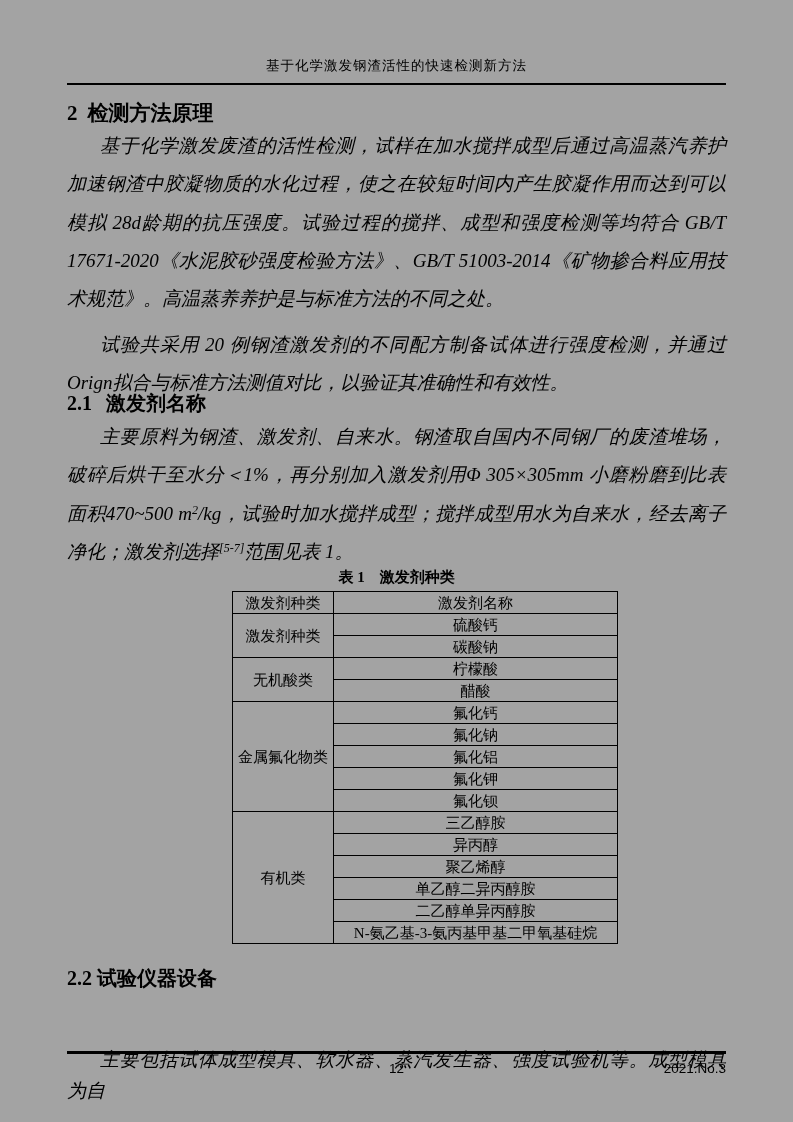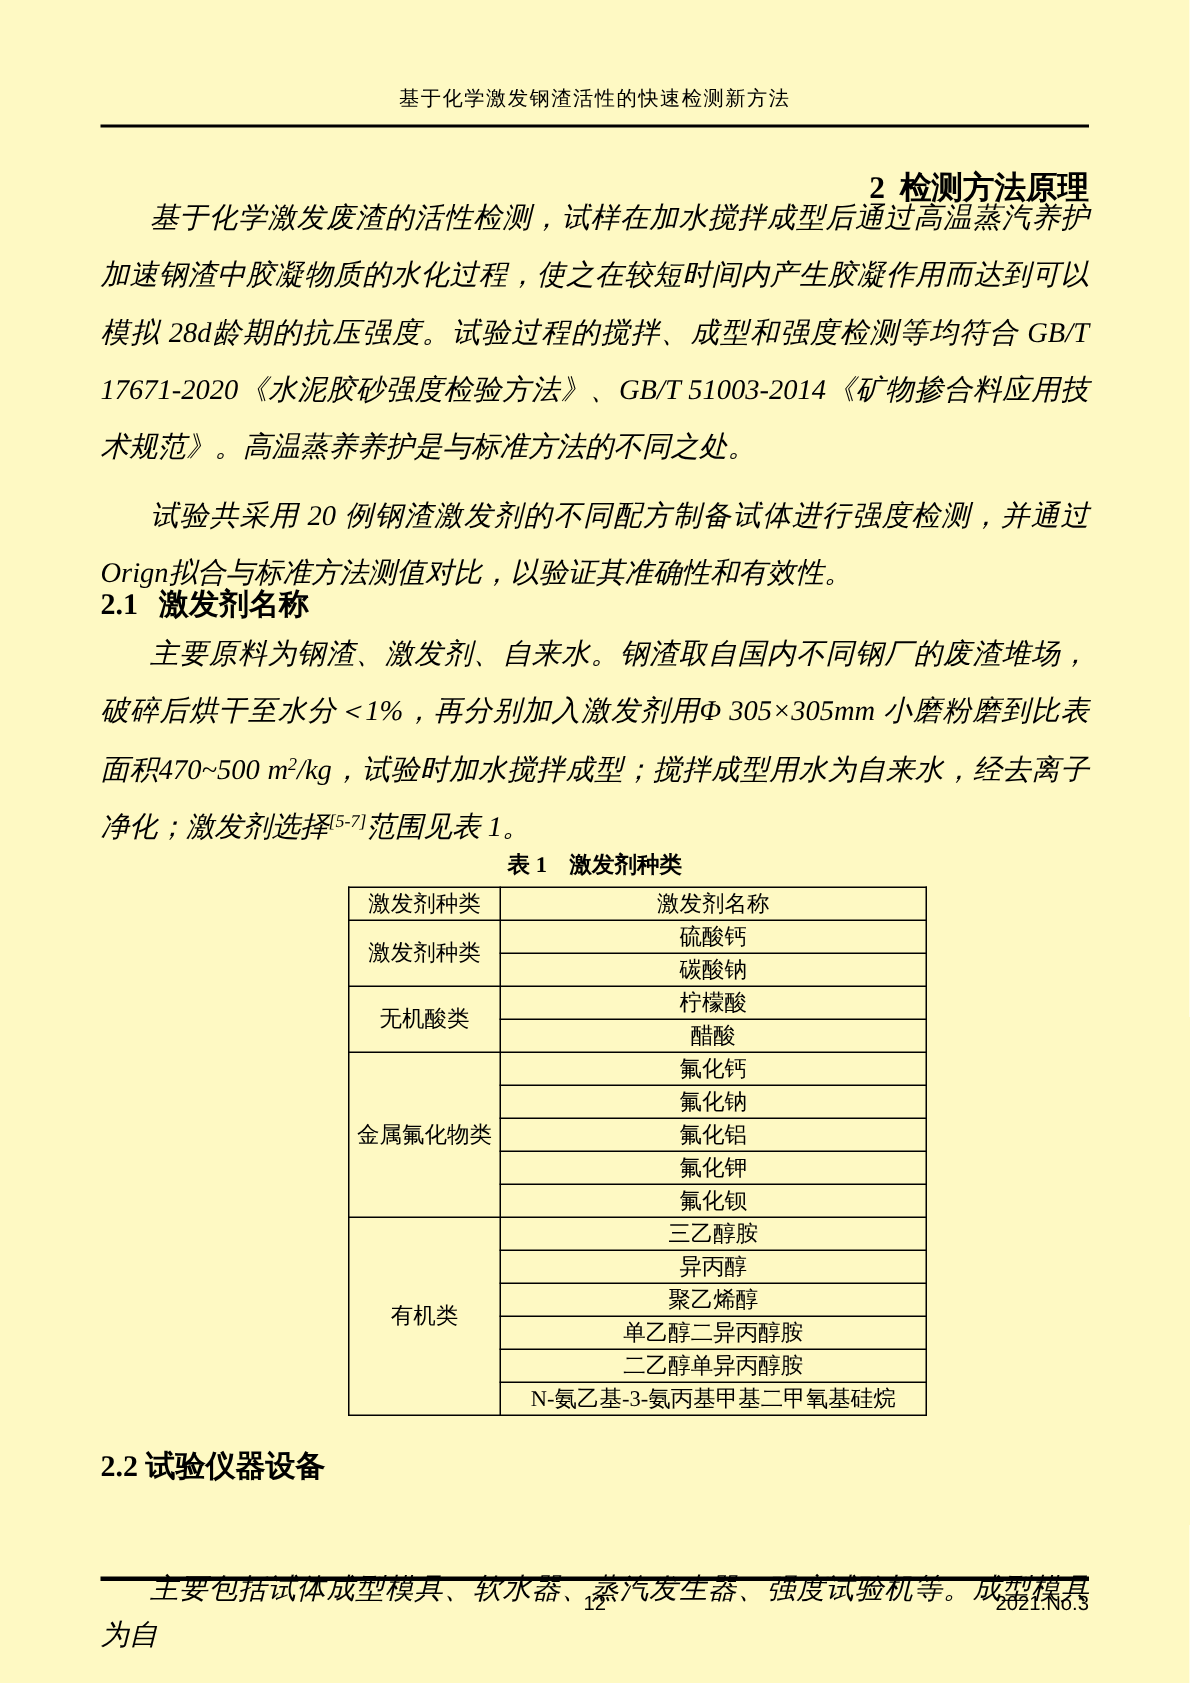--- a/index.html
+++ b/index.html
@@ -1,41 +1,41 @@
 <!DOCTYPE html>
 <html><head>
 <meta charset="utf-8">
 <style>
   * { margin:0; padding:0; box-sizing:border-box; }
   html,body { background:#ffffff; }
   .page {
     position:relative;
     width:793px; height:1122px;
-    background:#fef9c3;
+    background:#a3a3a3;
     color:#000000;
     overflow:hidden;
     font-family:"Liberation Serif","DejaVu Serif",serif;
   }
   .abs { position:absolute; left:67px; width:659px; }
 
   .header-title {
     top:56px; height:22px;
     text-align:center;
     font-size:13.5px; line-height:20px;
     letter-spacing:1px;
   }
   .header-rule { top:83px; height:2px; background:#000000; }
 
   .sec-h {
     font-weight:bold;
     font-size:21px; line-height:30px;
     white-space:nowrap;
   }
   .sec-h .sec-num { display:inline-block; }
-  .h2  { top:110px;text-align:right; }
+  .h2  { top:98px; }
   .h2  .sec-num { margin-right:10px; }
   .h21 { top:388px; font-size:20px; }
   .h21 .sec-num { margin-right:14px; }
   .h22 { top:963px; font-size:20px; }
   .h22 .sec-num { margin-right:5px; }
 
   .para {
     font-size:19px;
     line-height:38.3px;
     text-align:justify;

